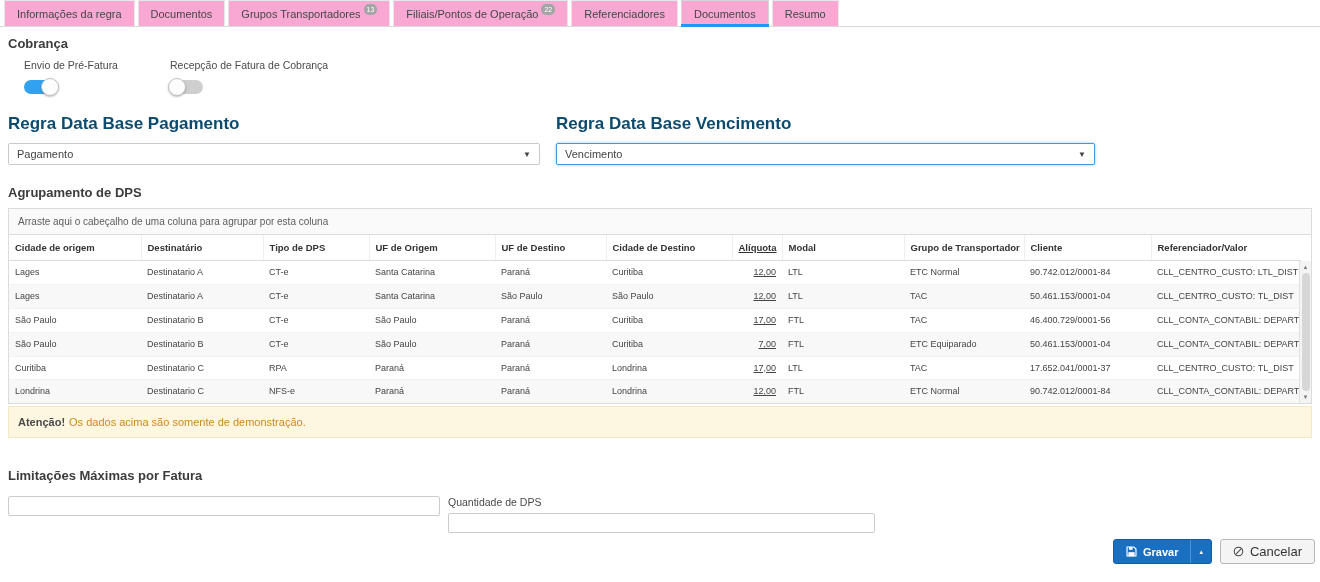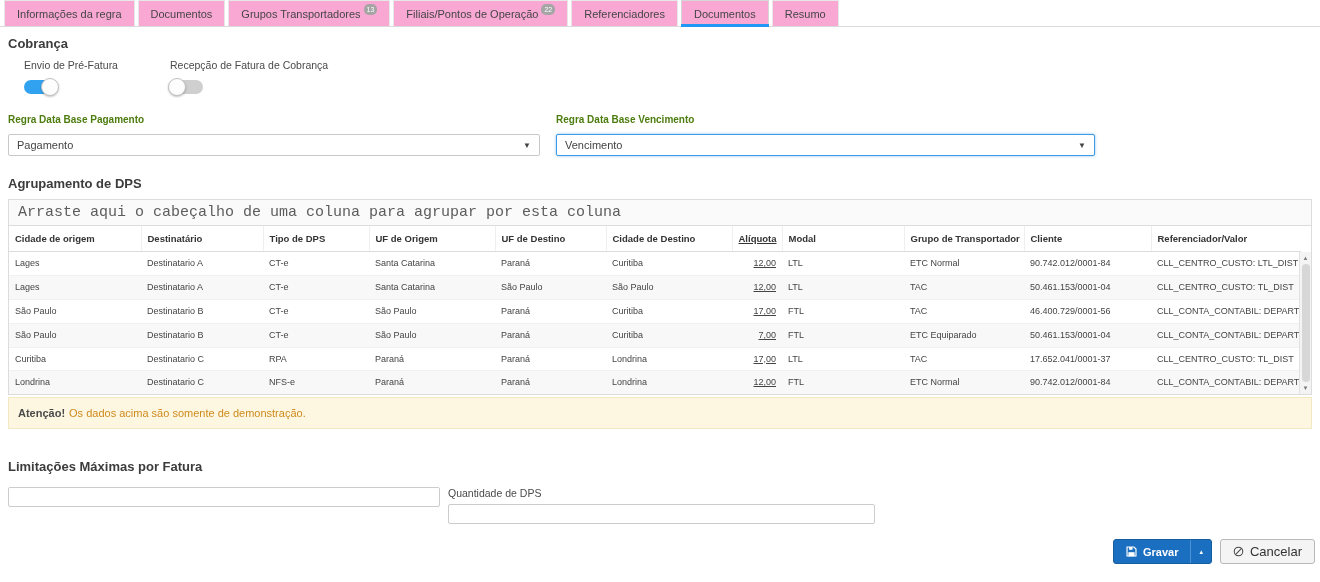--- a/index.html
+++ b/index.html
@@ -25,29 +25,29 @@
   .switch.off{background:#cfcfcf;}
   .knob{width:18px;height:18px;border-radius:50%;background:#fdfdfd;border:1px solid #c2c2c2;position:absolute;top:-2px;box-shadow:0 1px 2px rgba(0,0,0,.25);}
   .switch.on .knob{right:-2px;}
   .switch.off .knob{left:-2px;}
 
   
   .regras{display:flex;margin-top:20px;}
   .regra-col{margin-right:16px;}
   .regra-col.c1{width:532px;}
   .regra-col.c2{width:539px;}
-  .regra-title{font-size:10px;font-weight:bold;color:#4d7c0f;margin-bottom:9px;}
+  .regra-title{font-size:17px;font-weight:bold;color:#0c4a6e;margin-bottom:9px;}
   .select{height:22px;border:1px solid #c9c9c9;border-radius:2px;background:#fff;display:flex;align-items:center;justify-content:space-between;padding:0 8px;font-size:11px;color:#444;cursor:pointer;}
   .select.focused{border:1px solid #3e9ae2;box-shadow:0 0 3px rgba(62,154,226,.6);}
   .select .caret{font-size:8px;color:#444;}
 
   
   .grid-section{margin-top:20px;}
   .grid{border:1px solid #dcdcdc;margin-top:8px;position:relative;background:#fff;}
-  .groupbar{height:26px;display:flex;align-items:center;background:#fafafa;border-bottom:1px solid #dcdcdc;padding:0 9px;font-size:15px;color:#5d5d5d;font-family:Liberation Mono, monospace;}
+  .groupbar{height:26px;display:flex;align-items:center;background:#fafafa;border-bottom:1px solid #dcdcdc;padding:0 9px;font-size:10px;color:#5d5d5d;}
   table{border-collapse:collapse;table-layout:fixed;width:calc(100% - 12px);font-size:9px;line-height:1.2;}
   thead th{font-size:9.5px;font-weight:bold;color:#333;text-align:left;padding:7px 6px;background:#fff;border-bottom:1px solid #dcdcdc;overflow:hidden;white-space:nowrap;}
   thead th + th{border-left:1px solid #efefef;}
   tbody td{padding:6px 6px;color:#444;border-top:1px solid #f1f1f1;overflow:hidden;white-space:nowrap;}
   tbody tr:first-child td{border-top:none;}
   tbody tr:nth-child(even){background:#f8f8f8;}
   th.right,td.right{text-align:right;text-decoration:underline;}
   .vscroll{position:absolute;top:52px;right:0;bottom:0;width:12px;background:#f4f4f4;border-left:1px solid #e2e2e2;display:flex;flex-direction:column;align-items:center;padding:2px 0;}
   .vscroll .arrow{font-size:6px;color:#7a7a7a;line-height:8px;cursor:pointer;}
   .vscroll .thumb{flex:1;width:8px;margin:2px 0;background:#d7d7d7;border-radius:4px;cursor:pointer;}

